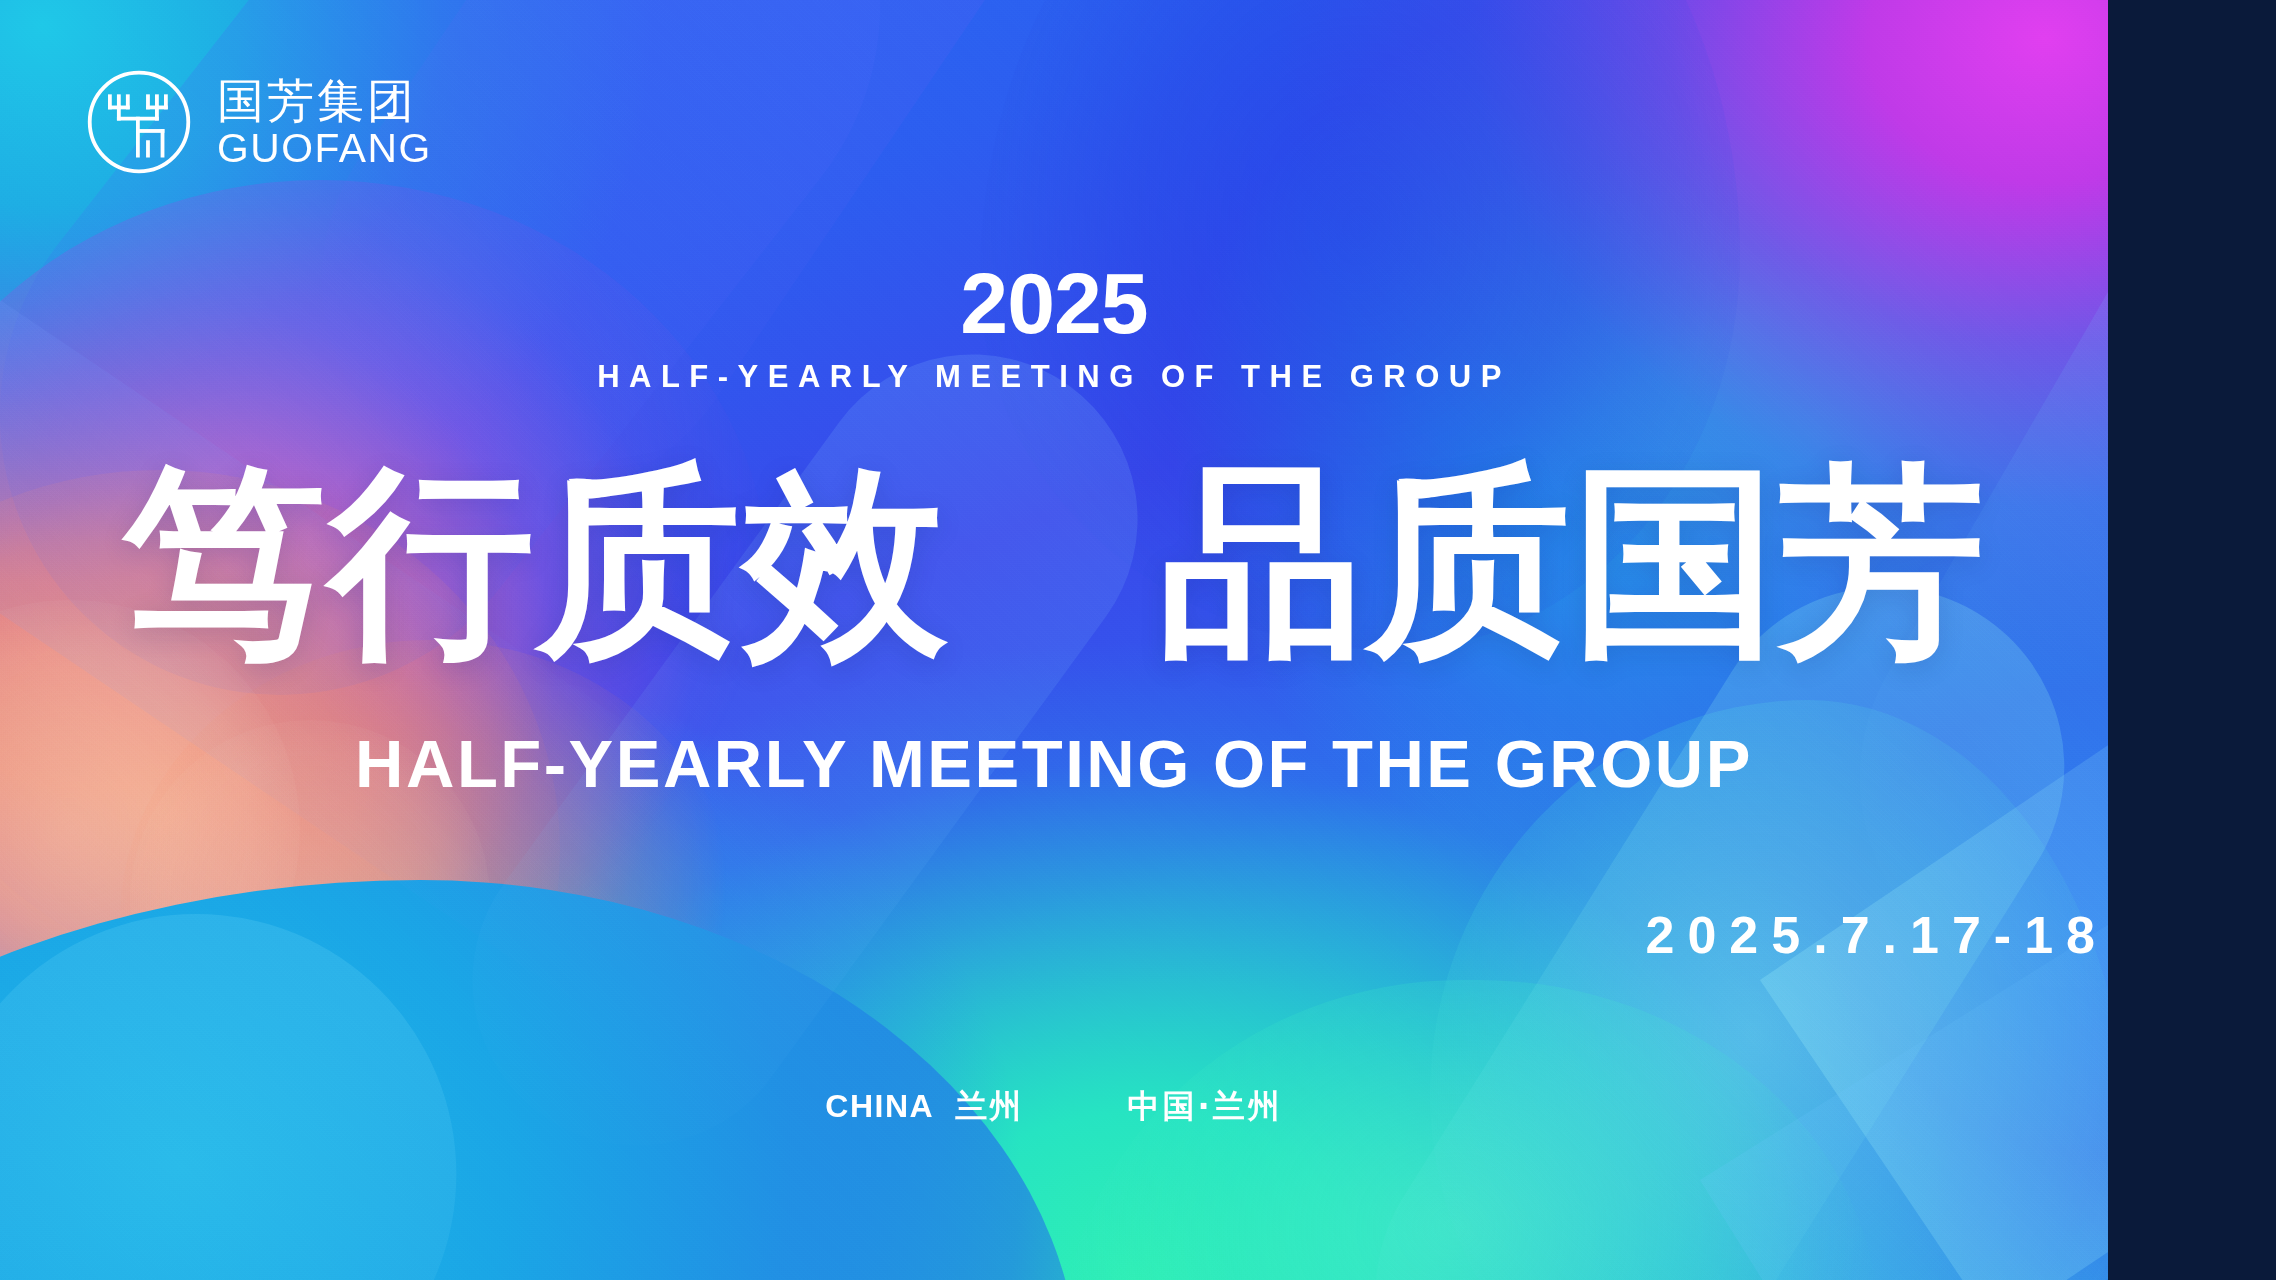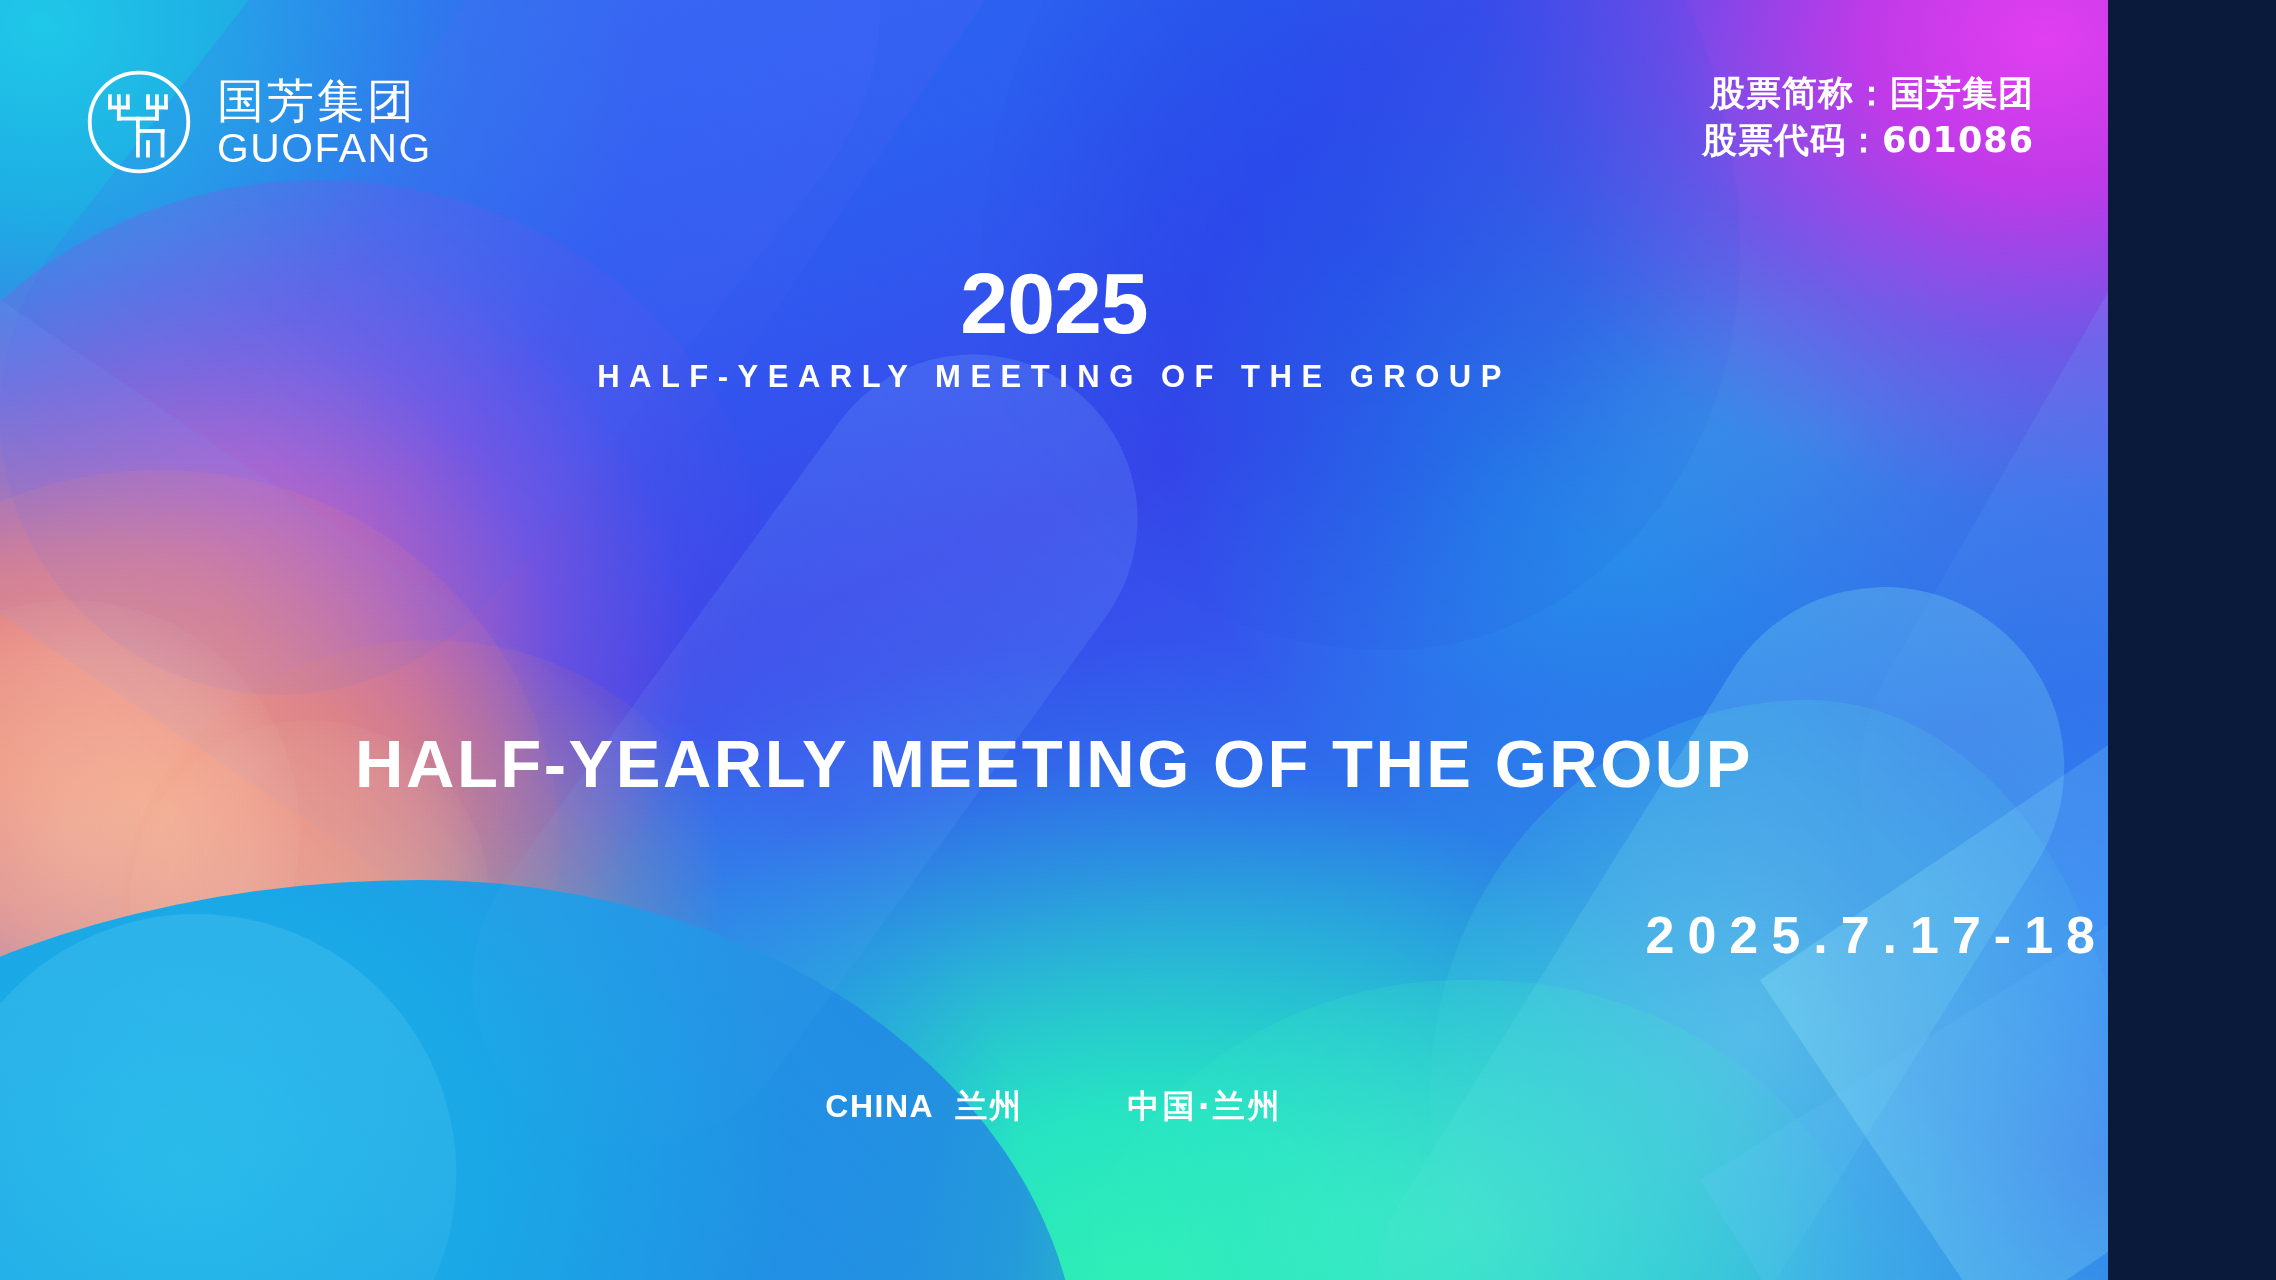--- a/index.html
+++ b/index.html
@@ -445,32 +445,33 @@
 
           <path d="M58 68 V80"></path>
         </g>
       </svg>
       <div class="logo-words">
         <div class="logo-cn">国芳集团</div>
         <div class="logo-en">GUOFANG</div>
       </div>
     </div>
 
-    <div class="stock-info">
-      <div class="stock-line">股票简称：国芳集团</div>
-      <div class="stock-line">股票代码：601086</div>
-    </div>
 
     <div class="title-block">
       <div class="title-main">
         <span class="title-year">2025</span>
       </div>
       <div class="title-sub">HALF-YEARLY MEETING OF THE GROUP</div>
     </div>
 
+    <div class="hero">
+      <span>笃行质效</span>
+      <span class="hero-gap"></span>
+      <span>品质国芳</span>
+    </div>
 
     <div class="hero-en">HALF-YEARLY MEETING OF THE GROUP</div>
 
     <div class="date-line">2025.7.17-18</div>
 
     <div class="location-line">
       <span class="loc-en">CHINA</span>
       <span class="loc-cn1">兰州</span>
       <span class="loc-sep"></span>
       <span class="loc-cn2">中国·兰州</span>

